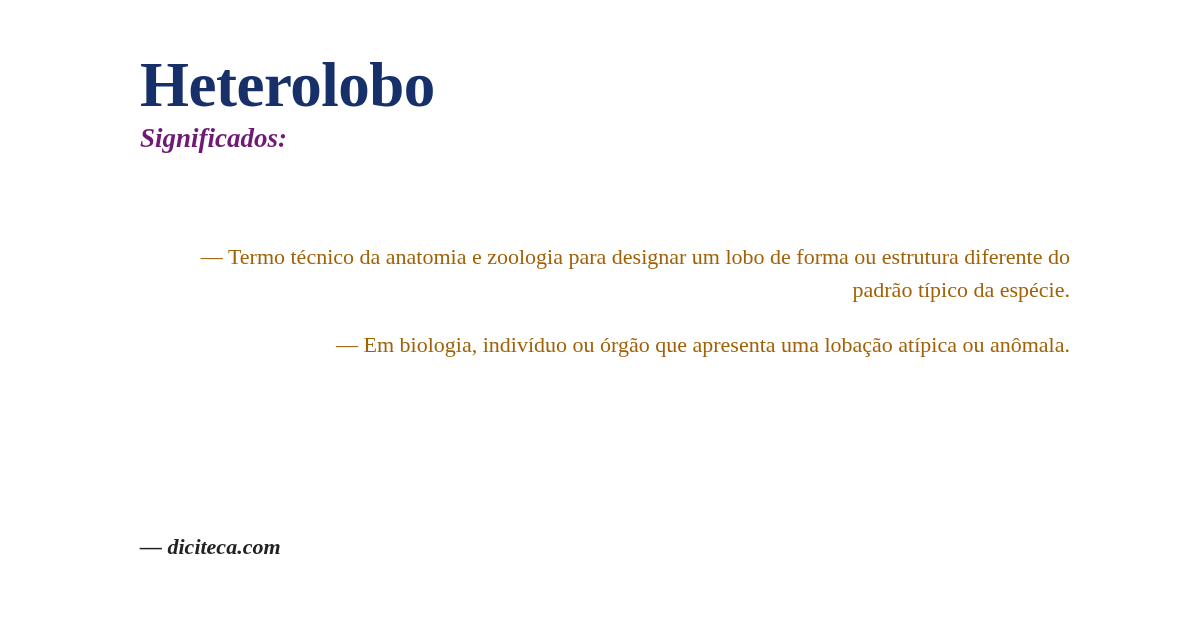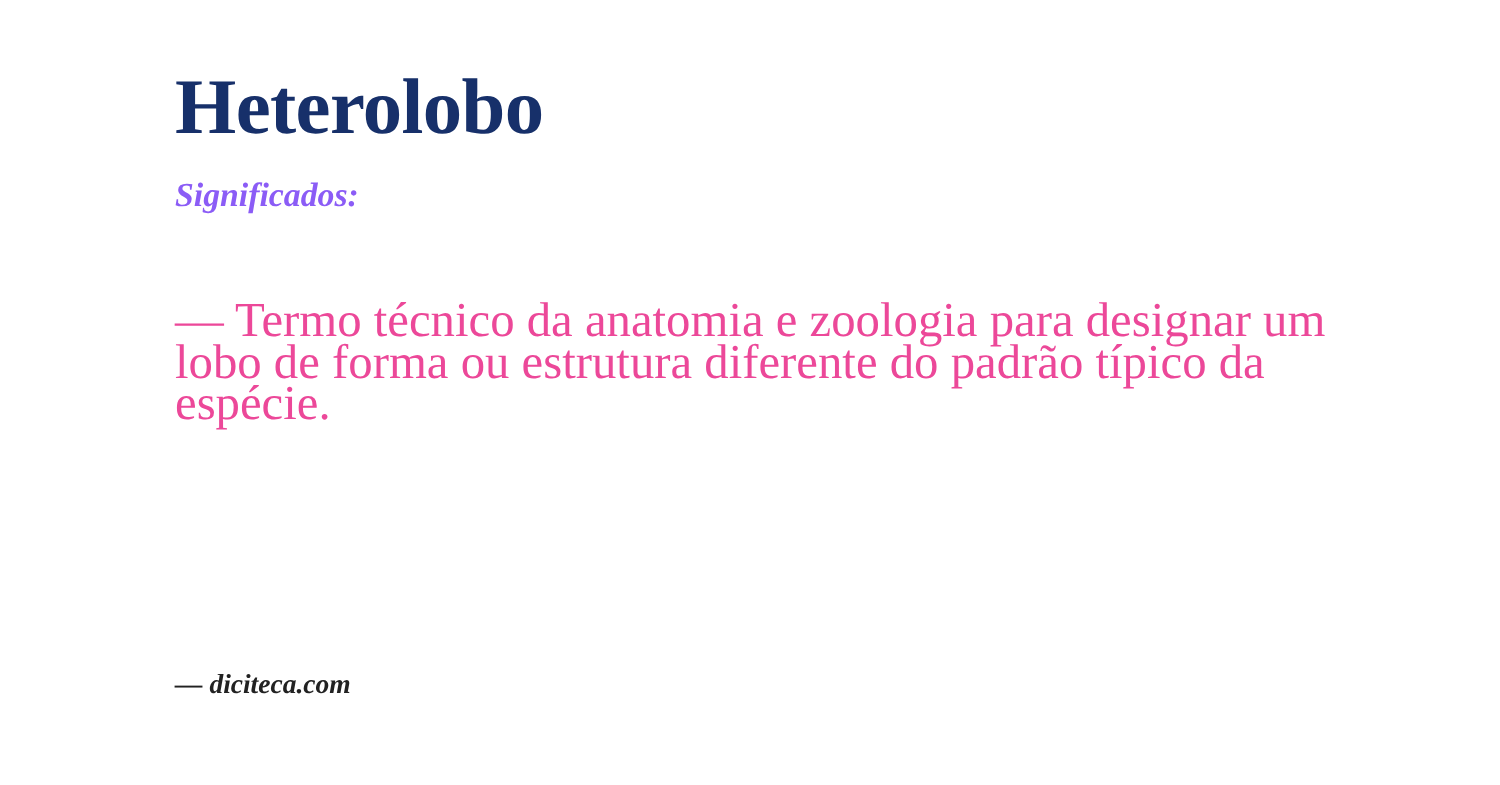--- a/index.html
+++ b/index.html
@@ -42,43 +42,43 @@
     letter-spacing: -0.5px;
     margin: 0;
     white-space: nowrap;
   }
 
   .meanings-label {
     font-family: "Liberation Serif", "DejaVu Serif", serif;
     font-size: 27px;
     font-weight: bold;
     font-style: italic;
-    color: #8b5cf6;
+    color: #701a75;
     line-height: 1.1;
-    margin: 24px 0 0 0;
+    margin: 6px 0 0 0;
     white-space: nowrap;
   }
 
   
   .definitions {
     position: absolute;
     left: 140px;
     top: 240px;
     width: 930px;
   }
 
   .definition {
     font-family: "Liberation Serif", "DejaVu Serif", serif;
-    font-size: 39px;
+    font-size: 22px;
     font-weight: normal;
     font-style: normal;
-    color: #ec4899;
+    color: #a16207;
     line-height: 33px;
     margin: 0 0 22px 0;
-    text-align: left;
+    text-align: right;
     text-indent: 0;
   }
 
   .definition:last-child {
     margin-bottom: 0;
   }
 
   .dash {
     font-family: "Liberation Serif", "DejaVu Serif", serif;
   }
@@ -112,20 +112,24 @@
     <div class="meanings-label">Significados:</div>
   </div>
 
   <div class="definitions">
 
     <p class="definition">
       <span class="dash">—</span>
       <span>Termo técnico da anatomia e zoologia para designar um lobo de forma ou estrutura diferente do padrão típico da espécie.</span>
     </p>
 
+    <p class="definition">
+      <span class="dash">—</span>
+      <span>Em biologia, indivíduo ou órgão que apresenta uma lobação atípica ou anômala.</span>
+    </p>
 
   </div>
 
   <div class="footer">
     <div class="source">— diciteca.com</div>
   </div>
 
 </div>
 
 </body></html>

